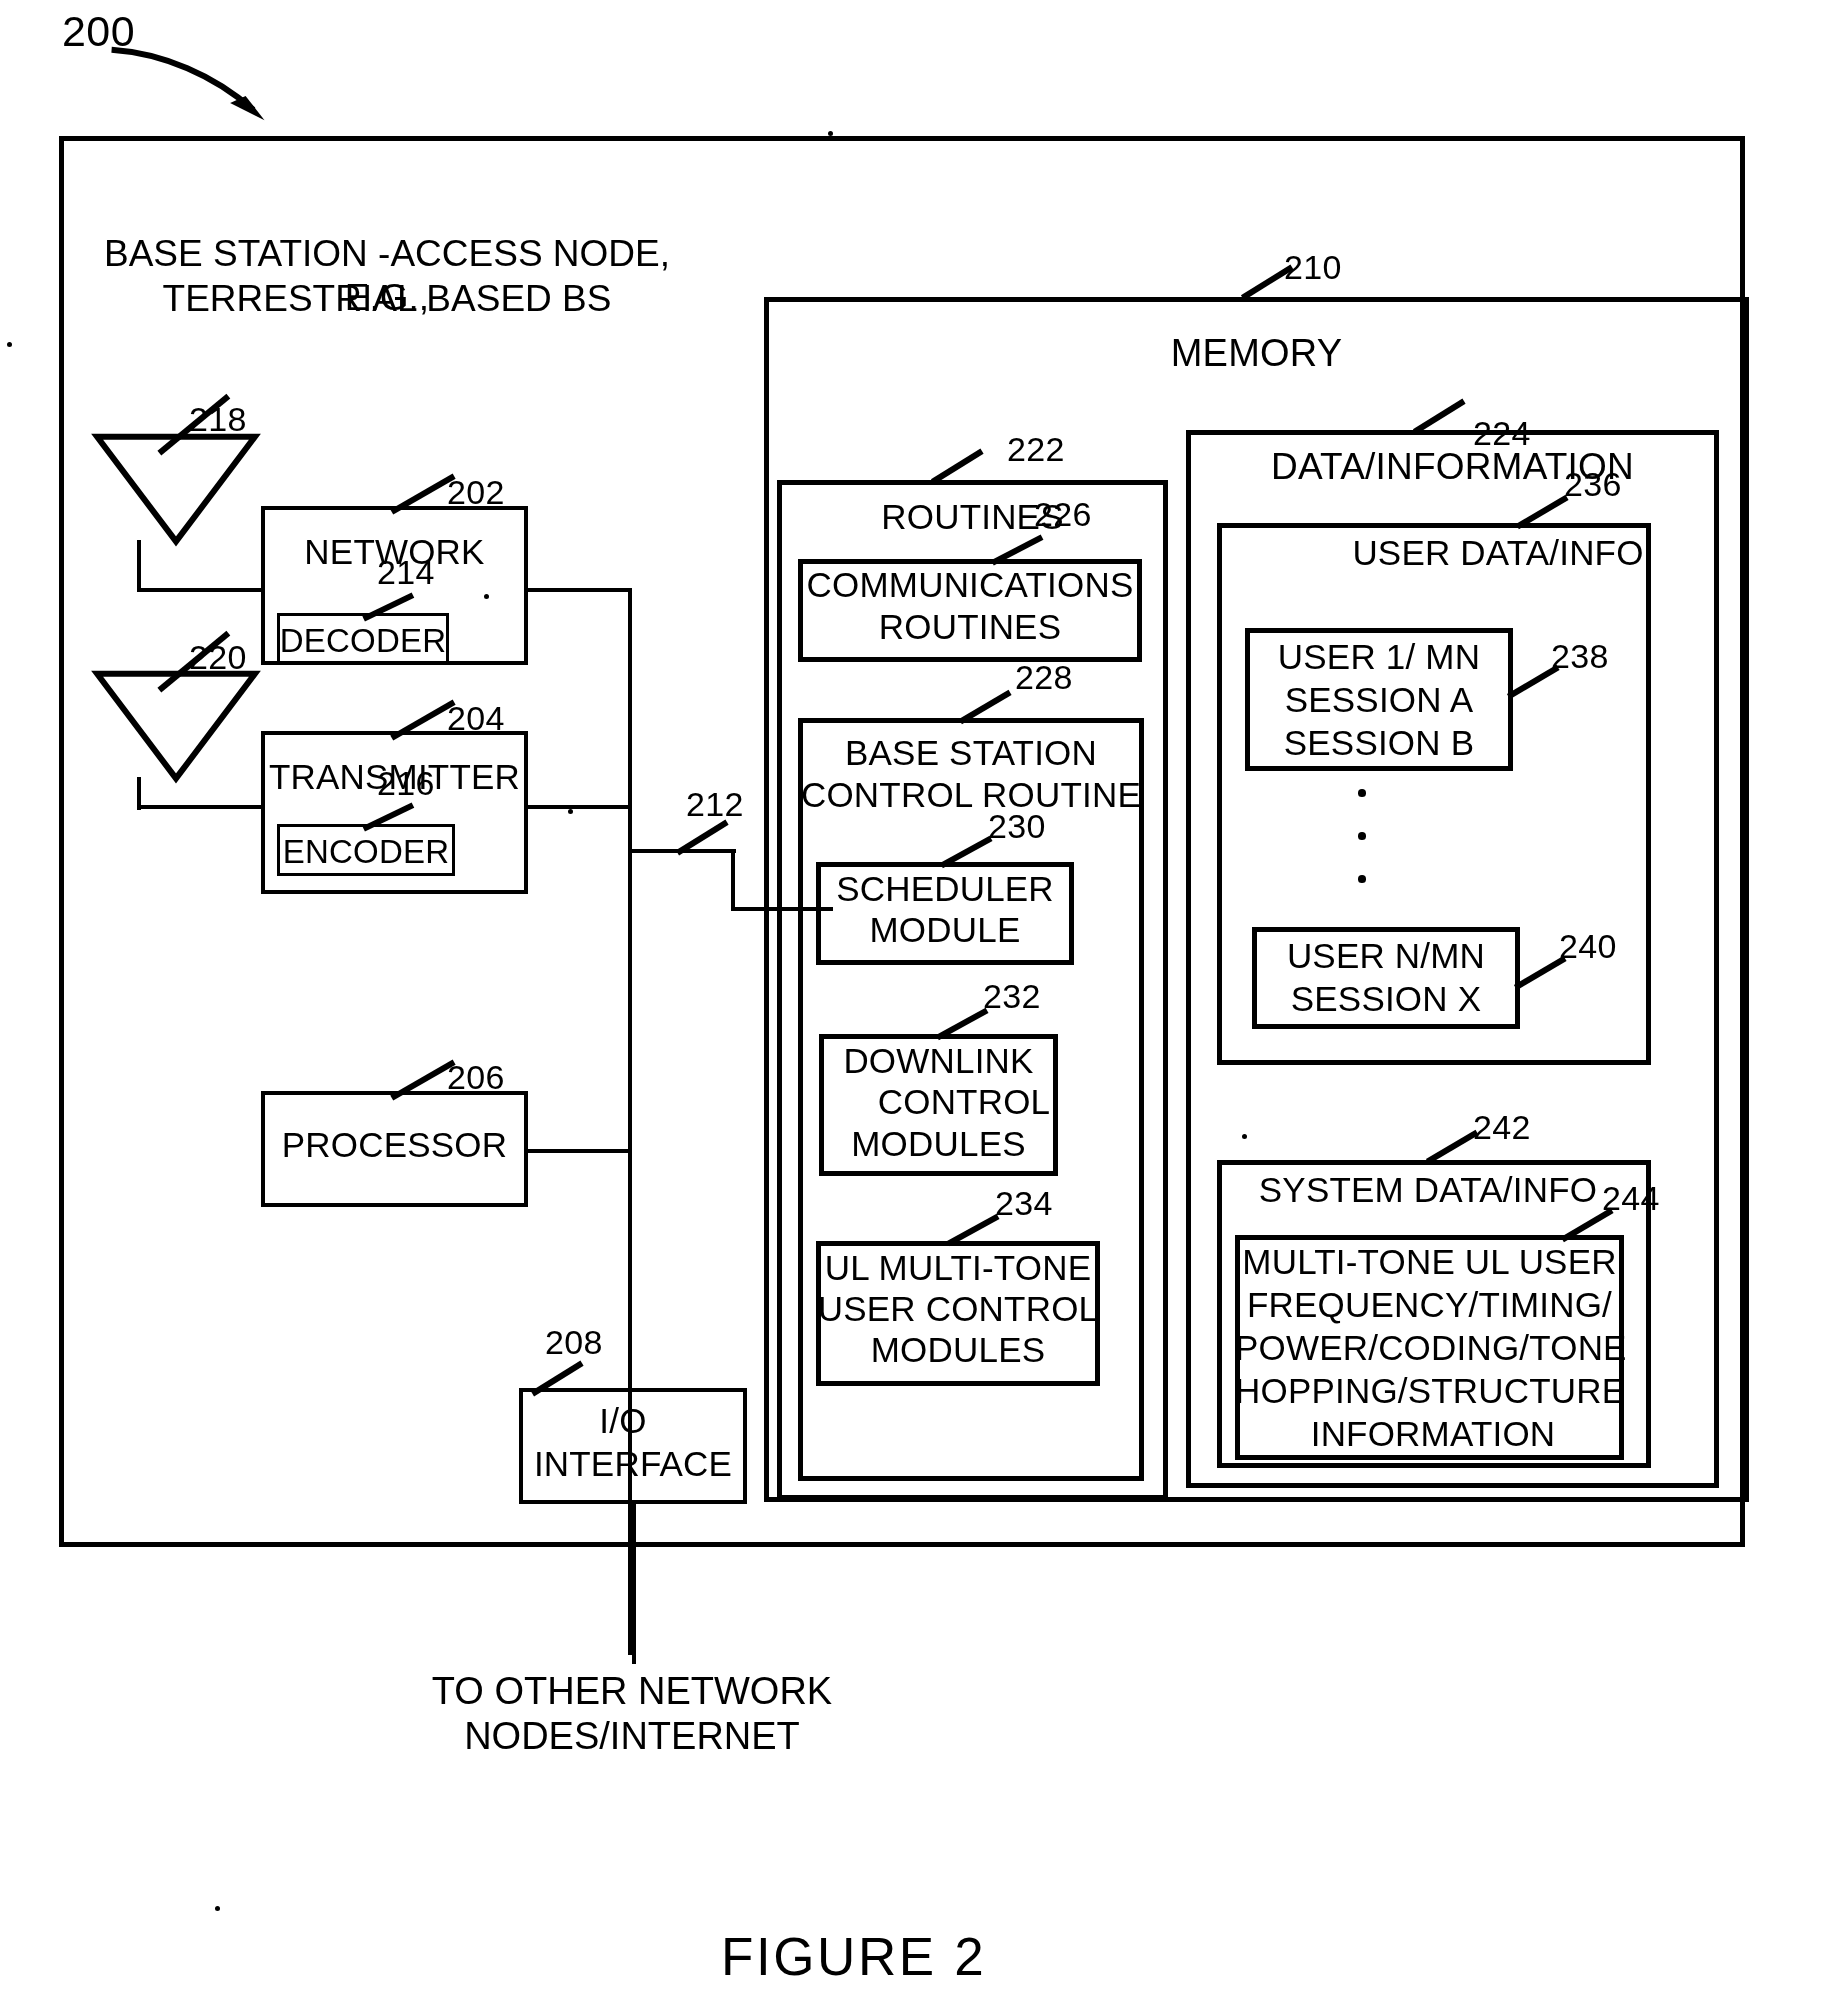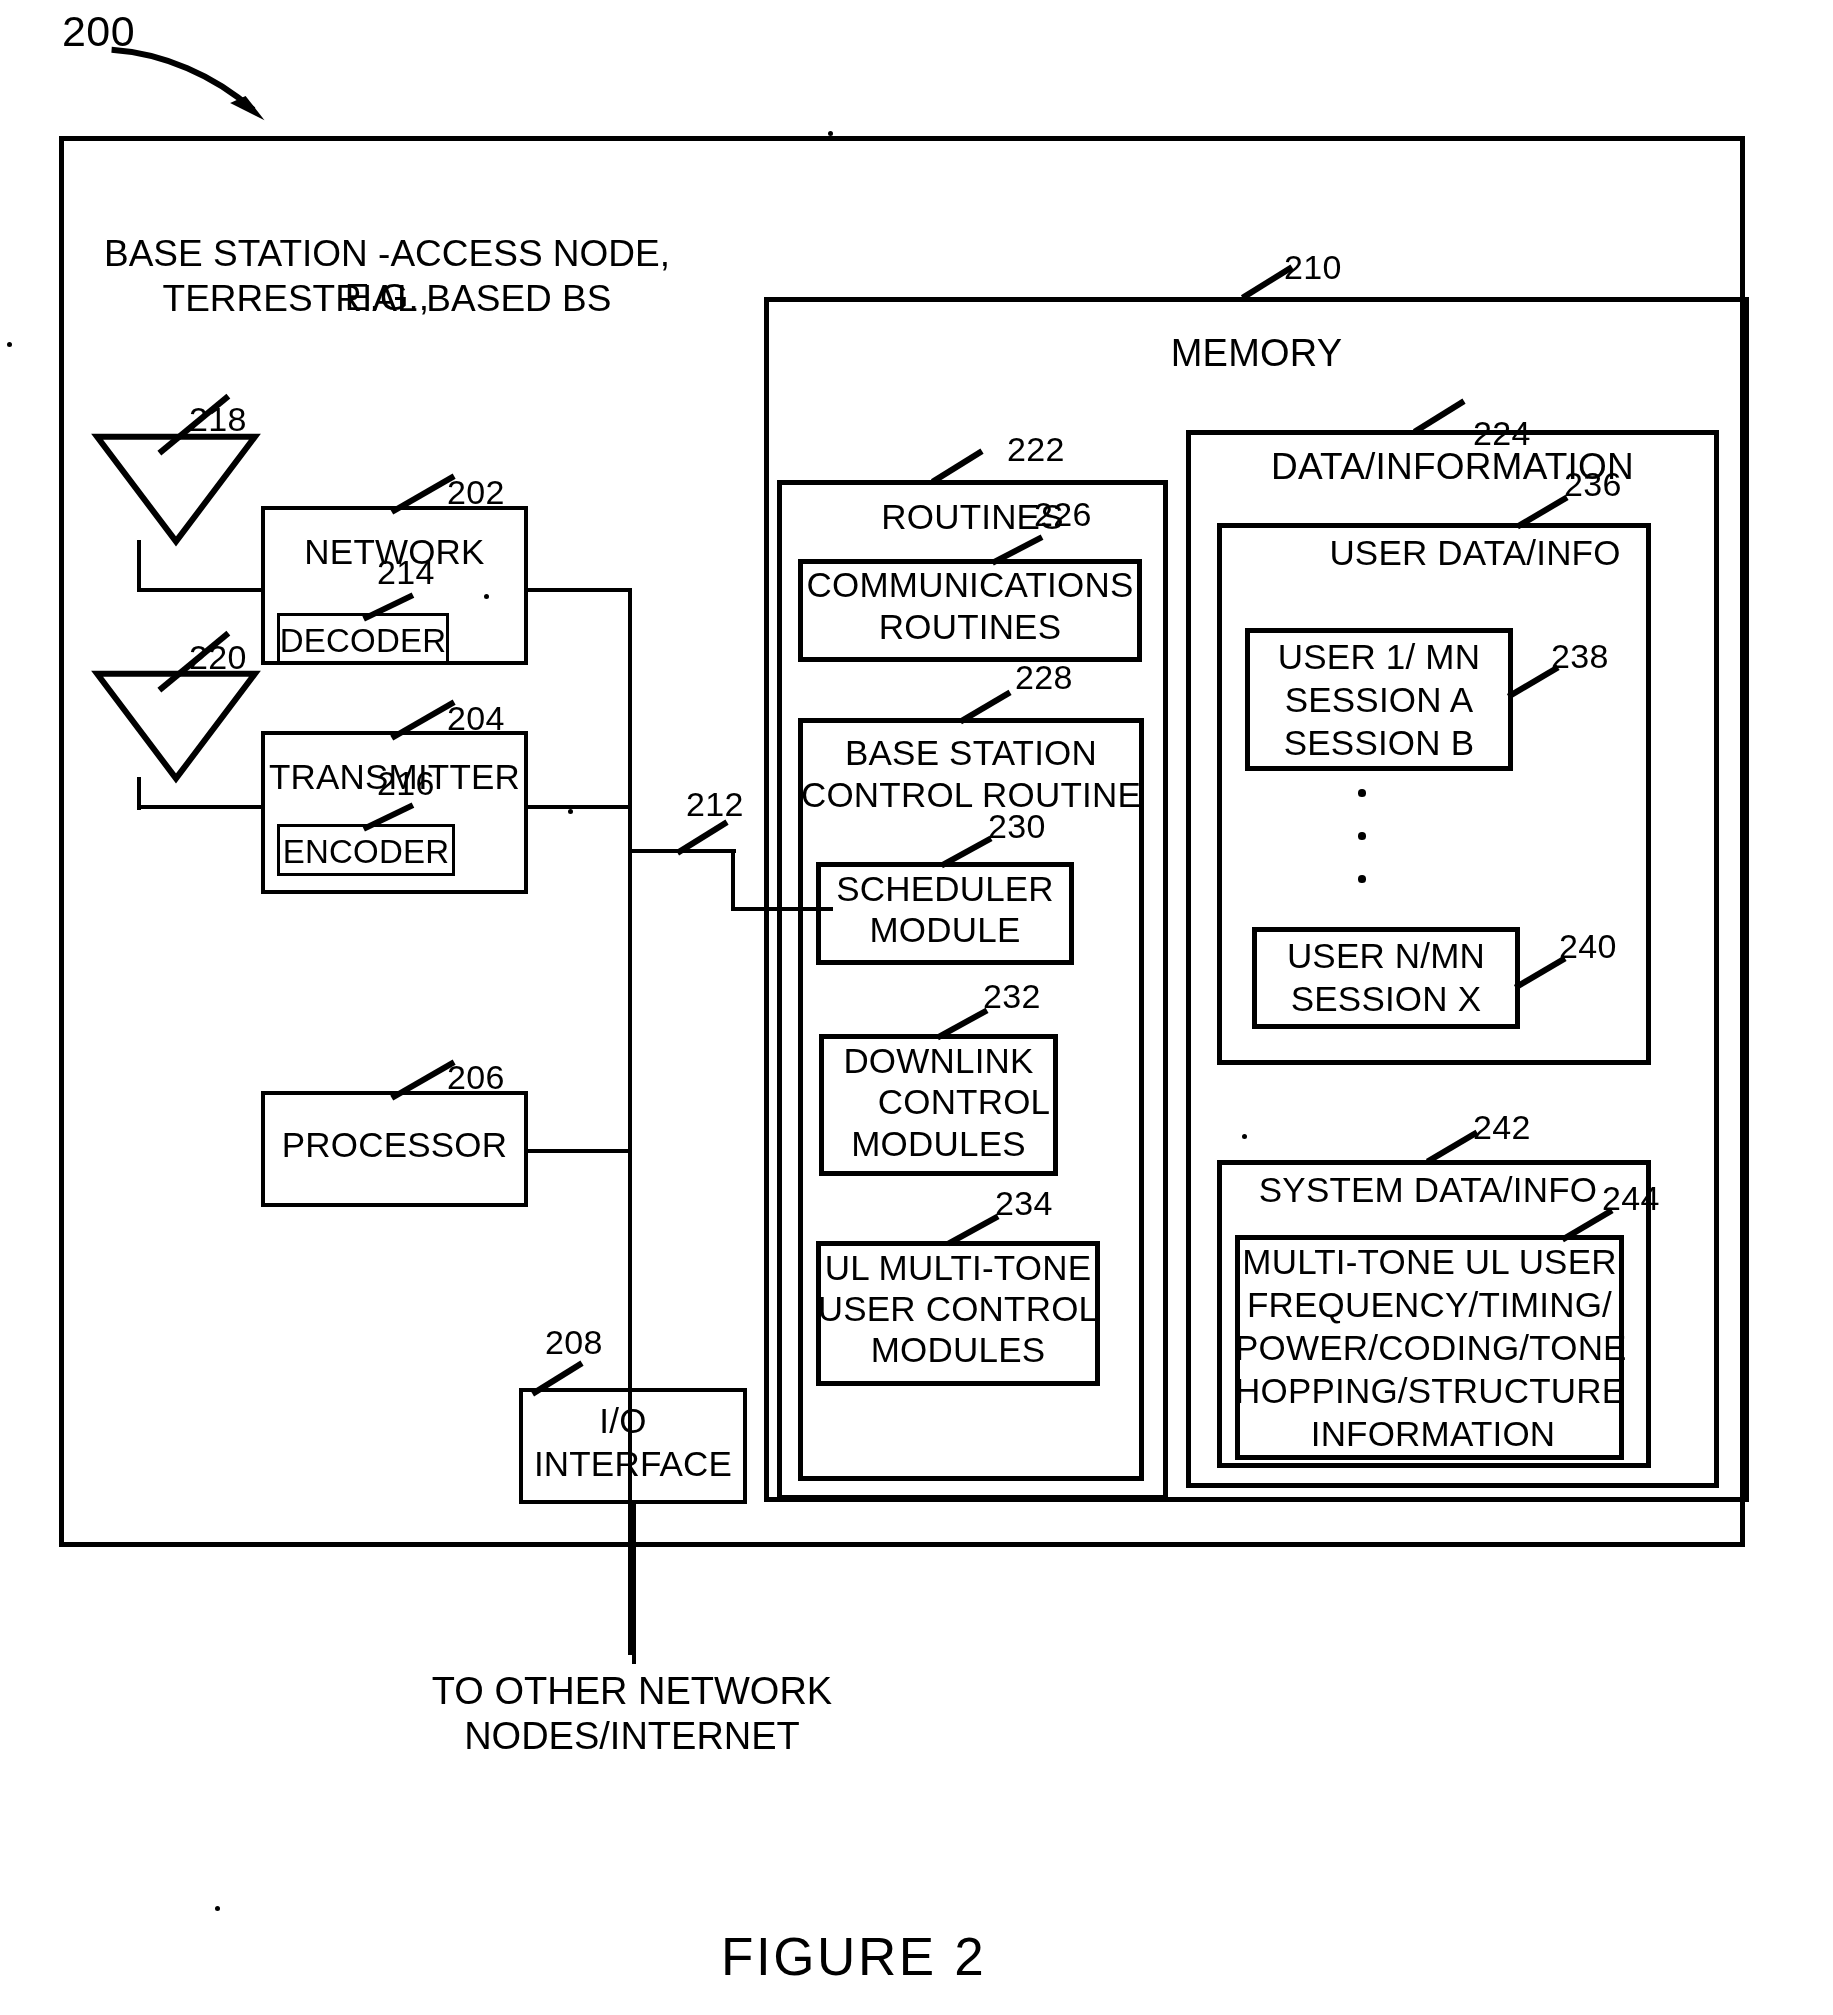--- a/index.html
+++ b/index.html
@@ -182,21 +182,21 @@
 <div class="ref" style="left:995px;top:1184px;">234</div>
 
 <div class="box thick" style="left:1186px;top:430px;width:533px;height:1058px;"></div>
 <div class="blabel" style="left:1186px;top:446px;width:533px;font-size:37px;">DATA/INFORMATION</div>
 <svg class="abs" style="left:1411px;top:396px;width:77px;height:41px;" viewBox="0 0 90 48">
   <line x1="4" y1="42" x2="62" y2="6" stroke="#000" stroke-width="7"></line>
 </svg>
 <div class="ref" style="left:1473px;top:379px;margin-top:35px;">224</div>
 
 <div class="box thick" style="left:1217px;top:523px;width:434px;height:542px;"></div>
-<div class="blabel" style="left:1217px;top:533px;width:516px;">USER DATA/INFO</div>
+<div class="blabel" style="left:1217px;top:533px;width:516px;padding-left:23px;">USER DATA/INFO</div>
 <svg class="abs" style="left:1514px;top:492px;width:77px;height:40px;" viewBox="0 0 90 46">
   <line x1="4" y1="40" x2="62" y2="6" stroke="#000" stroke-width="7"></line>
 </svg>
 <div class="ref" style="left:1564px;top:465px;">236</div>
 
 <div class="box thick" style="left:1245px;top:628px;width:268px;height:143px;"></div>
 <div class="blabel" style="left:1245px;top:637px;width:268px;">USER 1/ MN</div>
 <div class="blabel" style="left:1245px;top:680px;width:268px;">SESSION A</div>
 <div class="blabel" style="left:1245px;top:723px;width:268px;">SESSION B</div>
 <svg class="abs" style="left:1505px;top:662px;width:77px;height:40px;" viewBox="0 0 90 46">

